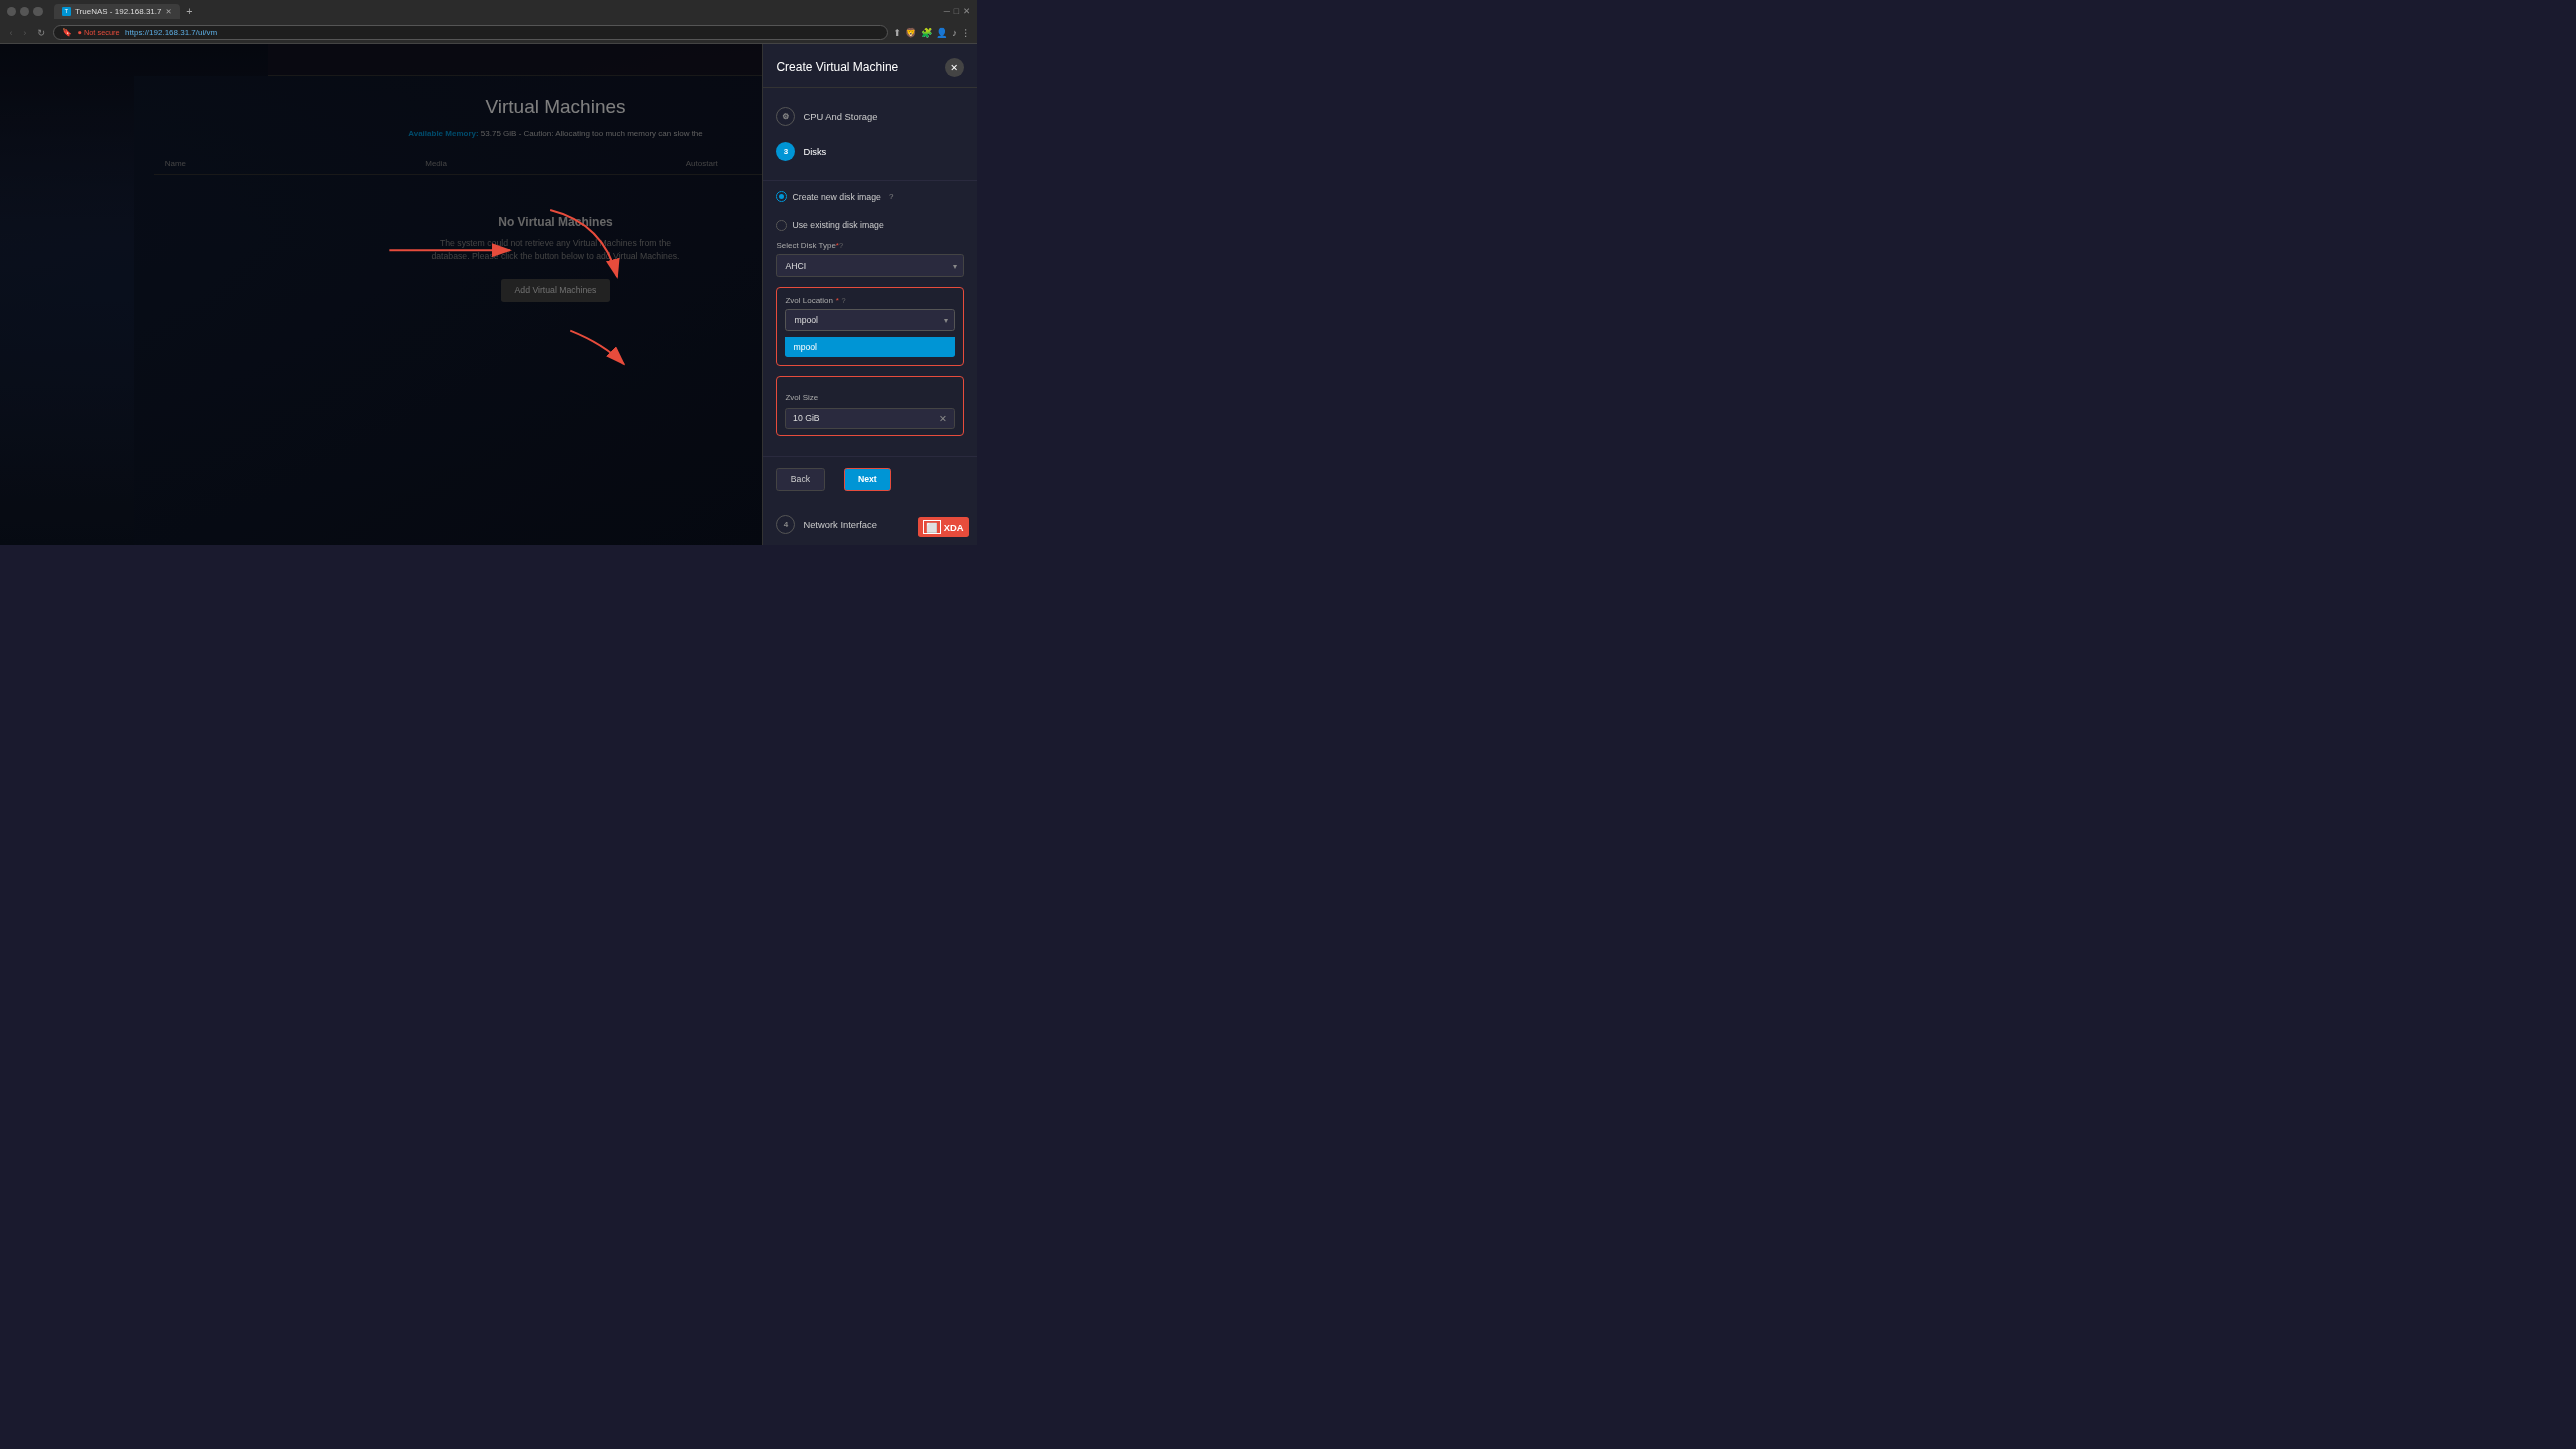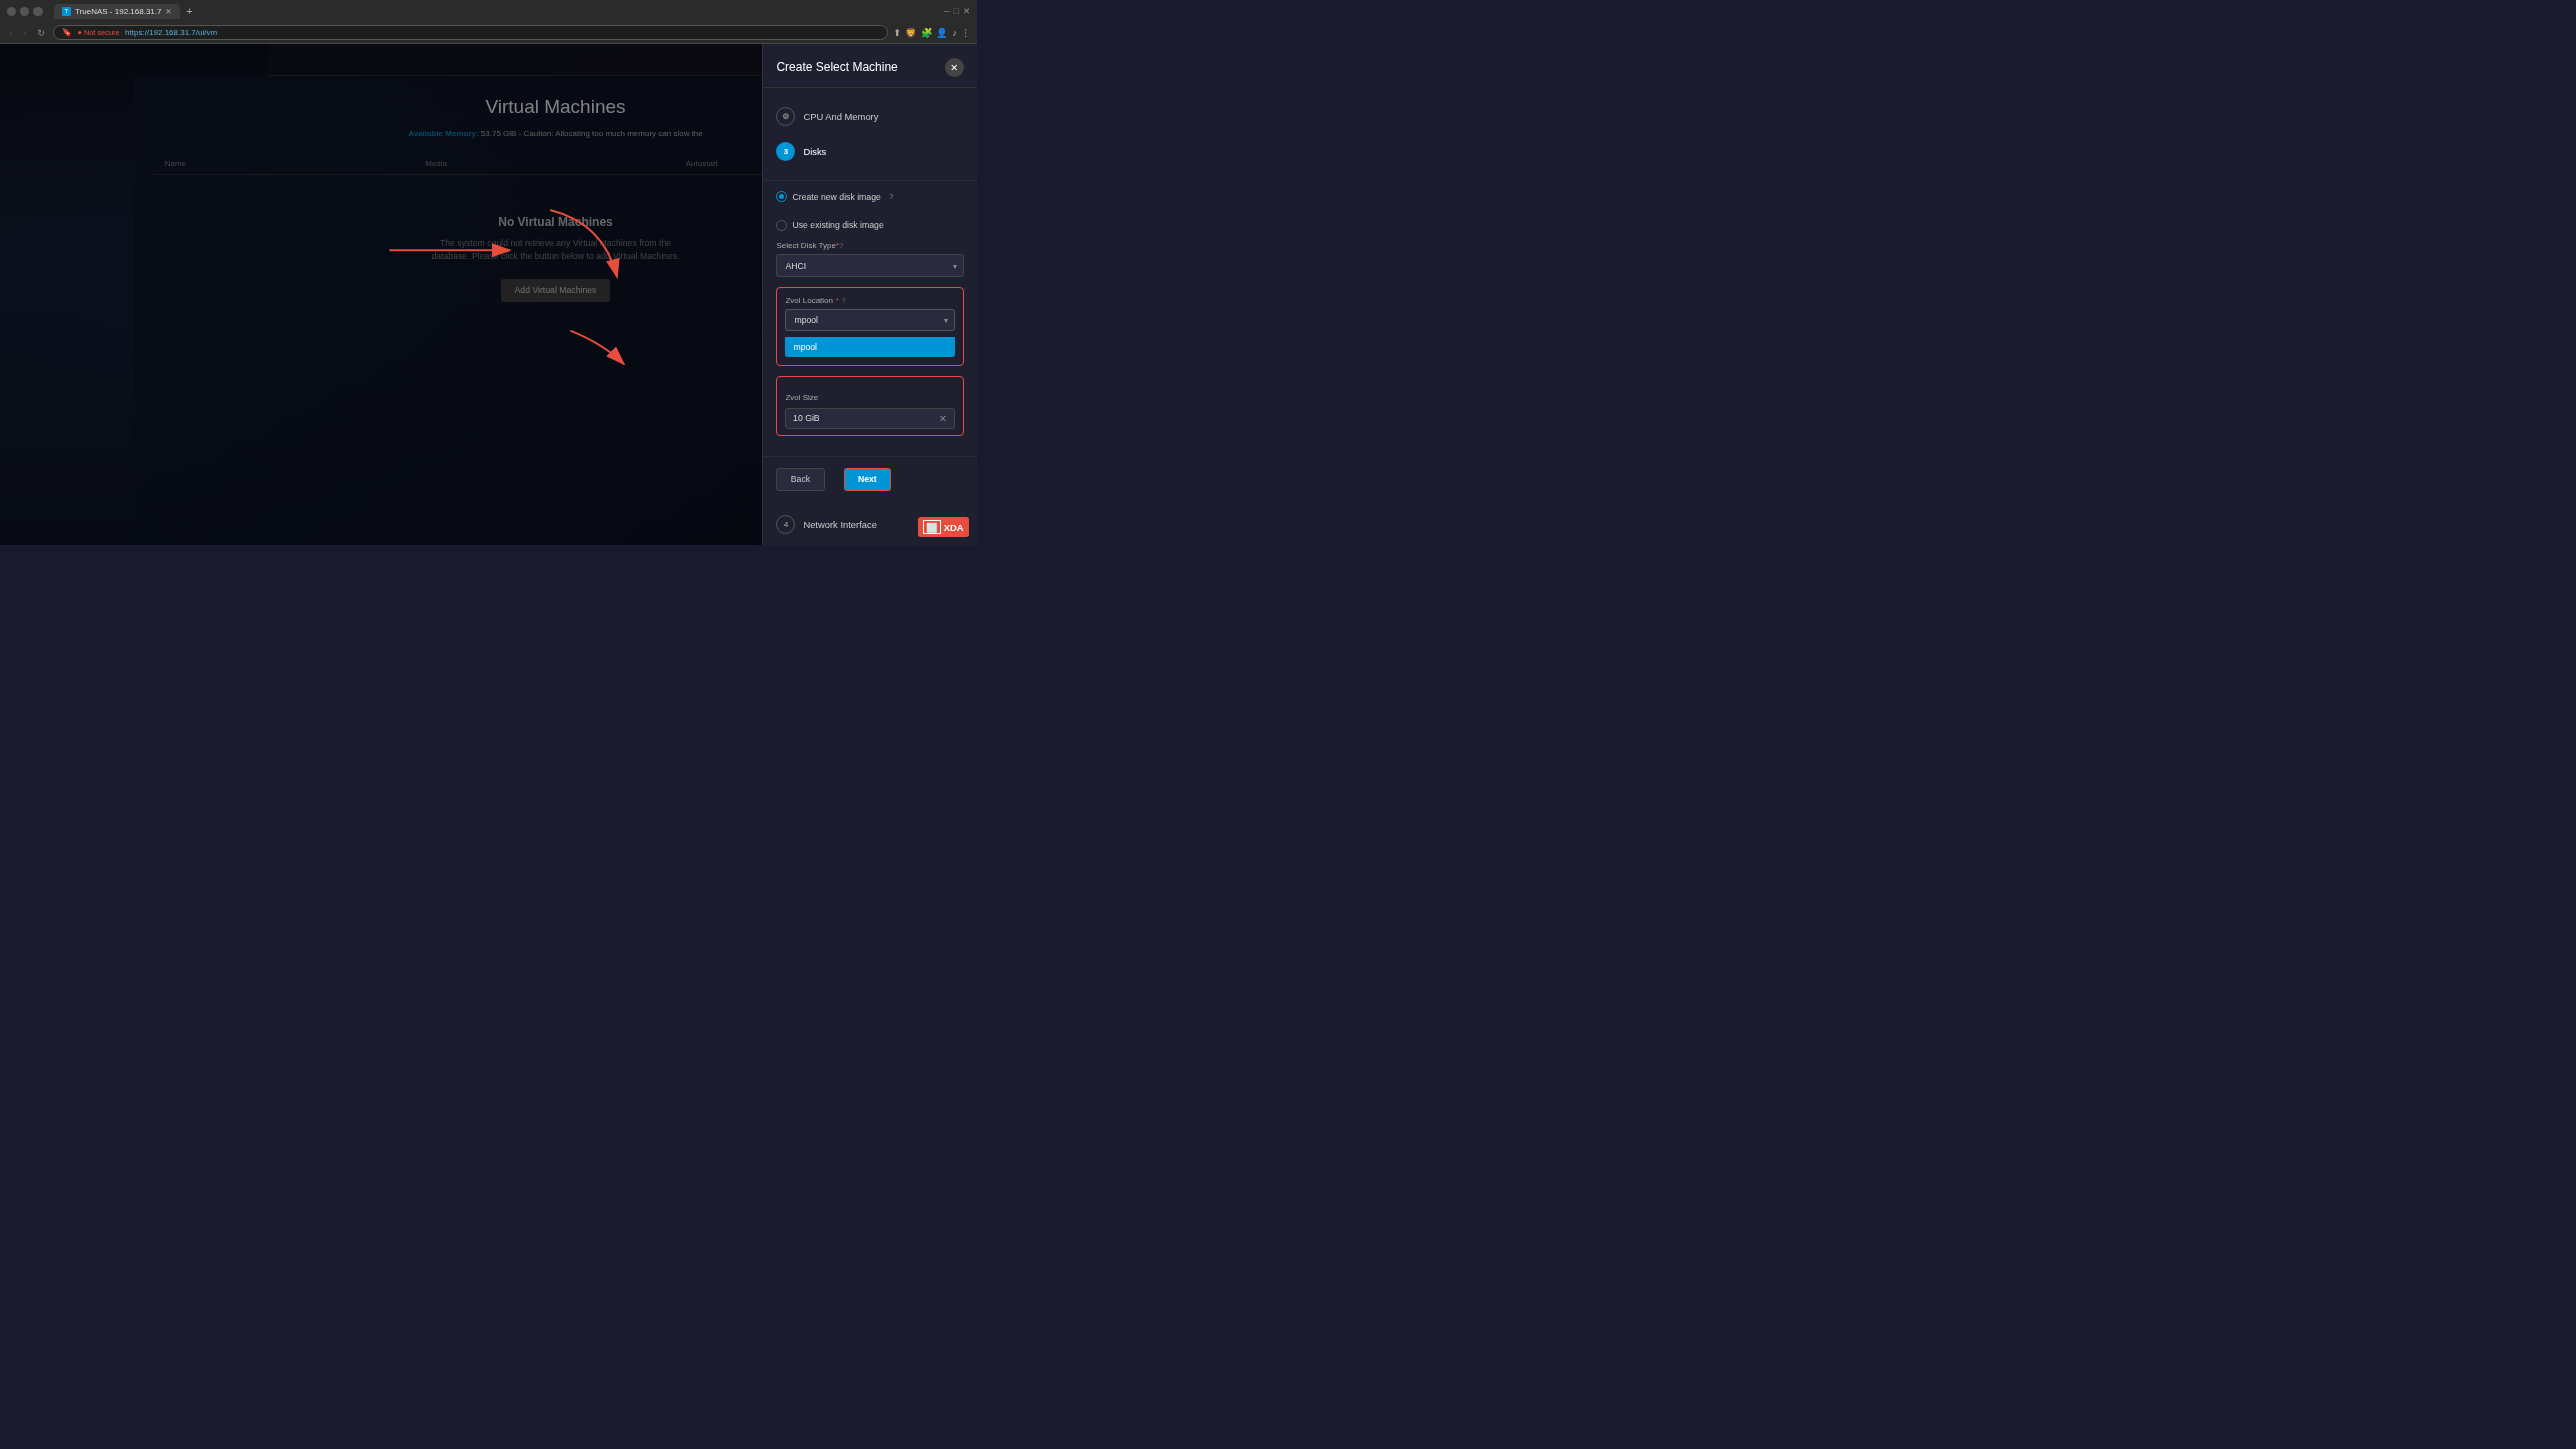--- a/index.html
+++ b/index.html
@@ -830,31 +830,31 @@
 
         <path d="M 650 380 Q 700 400 730 430" stroke="#e74c3c" stroke-width="3" fill="none" marker-end="url(#arrowhead)"></path>
       </svg>
     </div>
   </div>
 
   <div class="modal-overlay"></div>
 
   <div class="modal-panel">
     <div class="modal-header">
-      <h2 class="modal-title">Create Select Machine</h2>
+      <h2 class="modal-title">Create Virtual Machine</h2>
       <button class="modal-close">✕</button>
     </div>
 
     <div class="steps-list">
 
       <div class="step-item">
         <div class="step-number inactive">
           <span>⚙</span>
         </div>
-        <span class="step-label">CPU And Memory</span>
+        <span class="step-label">CPU And Storage</span>
       </div>
 
       <div class="step-item active-step">
         <div class="step-number active">
           <span>3</span>
         </div>
         <span class="step-label">Disks</span>
       </div>
     </div>
 

